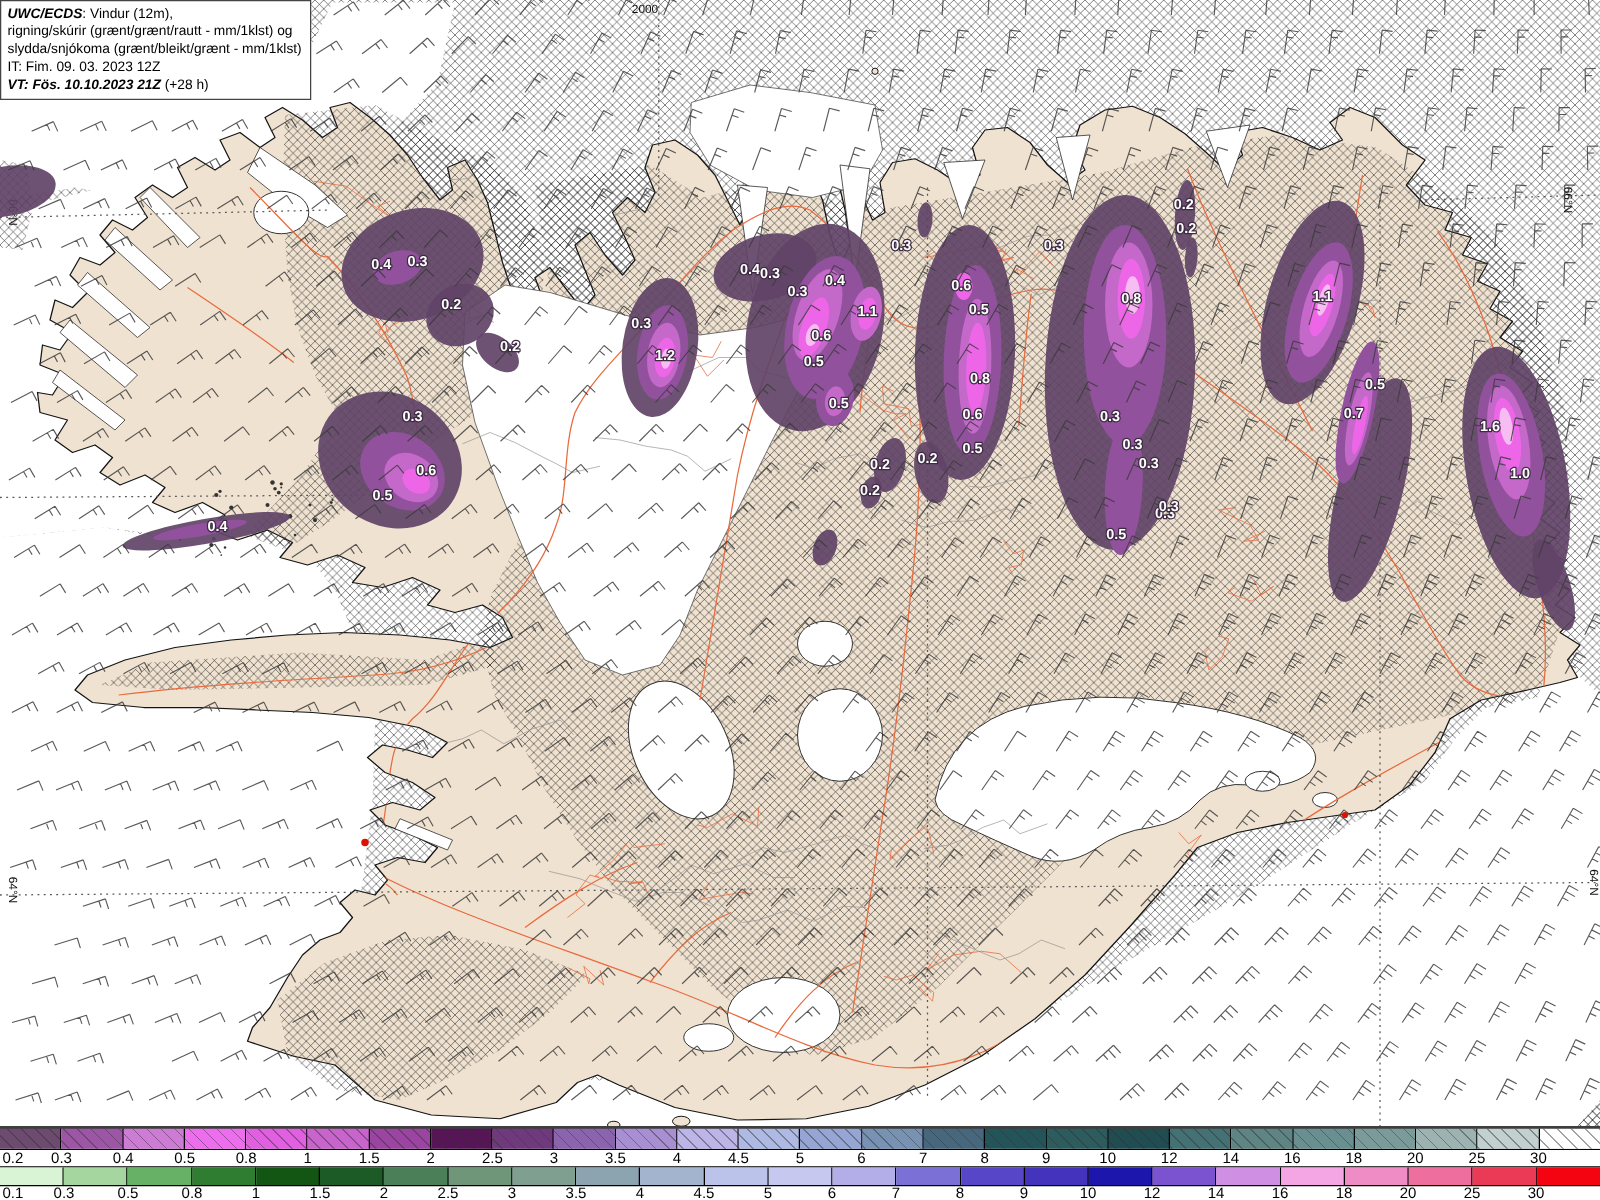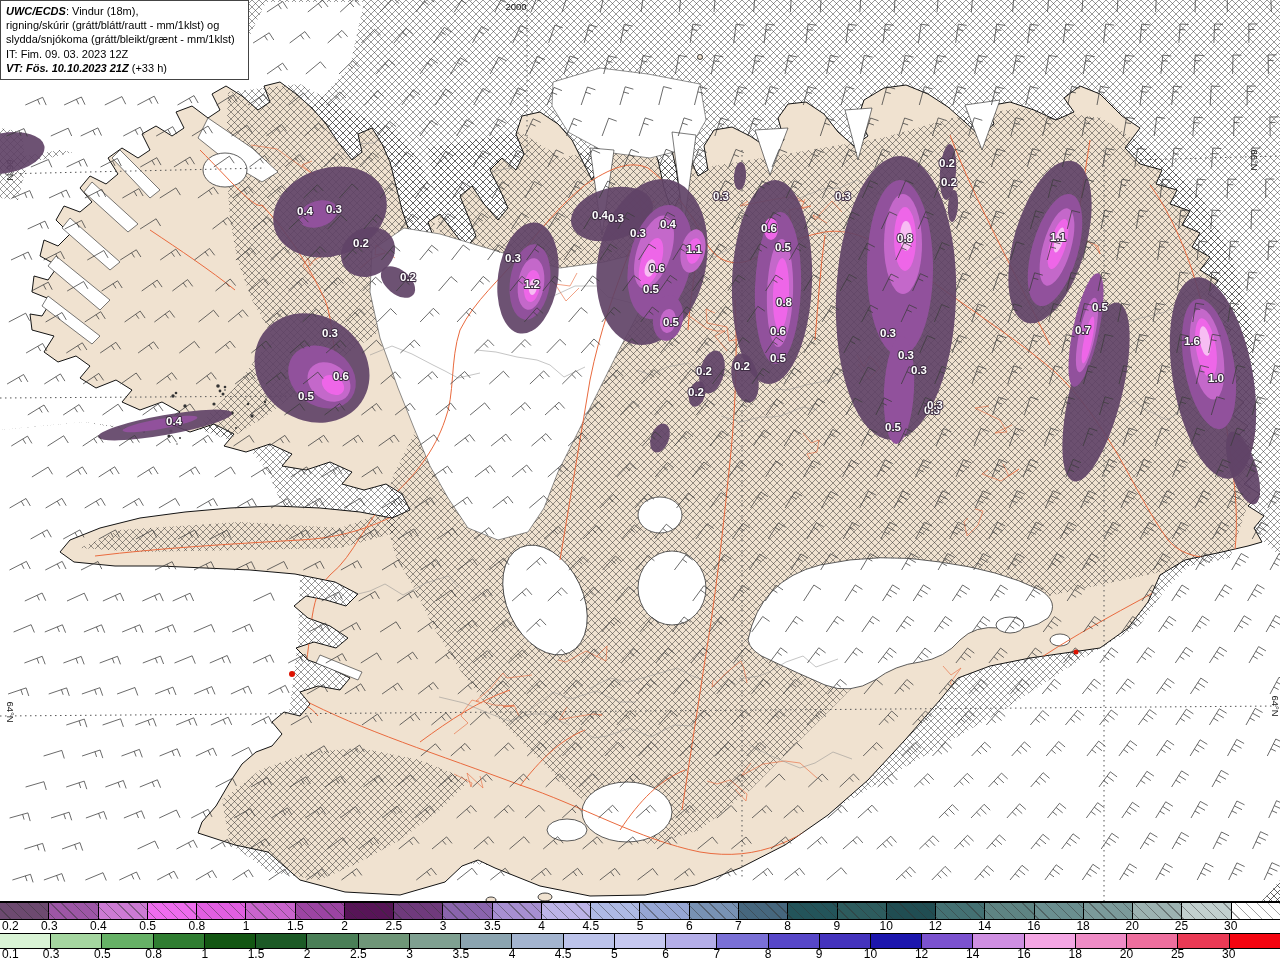--- a/index.html
+++ b/index.html
@@ -340,25 +340,25 @@
           <text x="1058" y="241" class="plabel">1.1</text>
           <text x="1100" y="311" class="plabel">0.5</text>
           <text x="1083" y="334" class="plabel">0.7</text>
           <text x="1192" y="345" class="plabel">1.6</text>
           <text x="1216" y="382" class="plabel">1.0</text>
         </g>
     </svg>
   </div>
 
   <div id="legend">
-    <div><b>UWC/ECDS</b><span>: Vindur (18m),</span></div>
-    <div>rigning/skúrir (grátt/blátt/rautt - mm/1klst) og</div>
-    <div>slydda/snjókoma (grátt/bleikt/grænt - mm/1klst)</div>
+    <div><b>UWC/ECDS</b><span>: Vindur (12m),</span></div>
+    <div>rigning/skúrir (grænt/grænt/rautt - mm/1klst) og</div>
+    <div>slydda/snjókoma (grænt/bleikt/grænt - mm/1klst)</div>
     <div>IT: Fim. 09. 03. 2023 12Z</div>
-    <div><b>VT: Fös. 10.10.2023 21Z</b><span> (+33 h)</span></div>
+    <div><b>VT: Fös. 10.10.2023 21Z</b><span> (+28 h)</span></div>
   </div>
 
   <div id="colorbar">
     <div id="cbar-top" class="cbar-row hatched">
         <div class="cbar-seg" title="0.2" style="background: rgb(109, 74, 112);"></div>
         <div class="cbar-seg" title="0.3" style="background: rgb(157, 86, 166);"></div>
         <div class="cbar-seg" title="0.4" style="background: rgb(205, 123, 212);"></div>
         <div class="cbar-seg" title="0.5" style="background: rgb(238, 108, 238);"></div>
         <div class="cbar-seg" title="0.8" style="background: rgb(226, 95, 226);"></div>
         <div class="cbar-seg" title="1" style="background: rgb(201, 100, 205);"></div>

